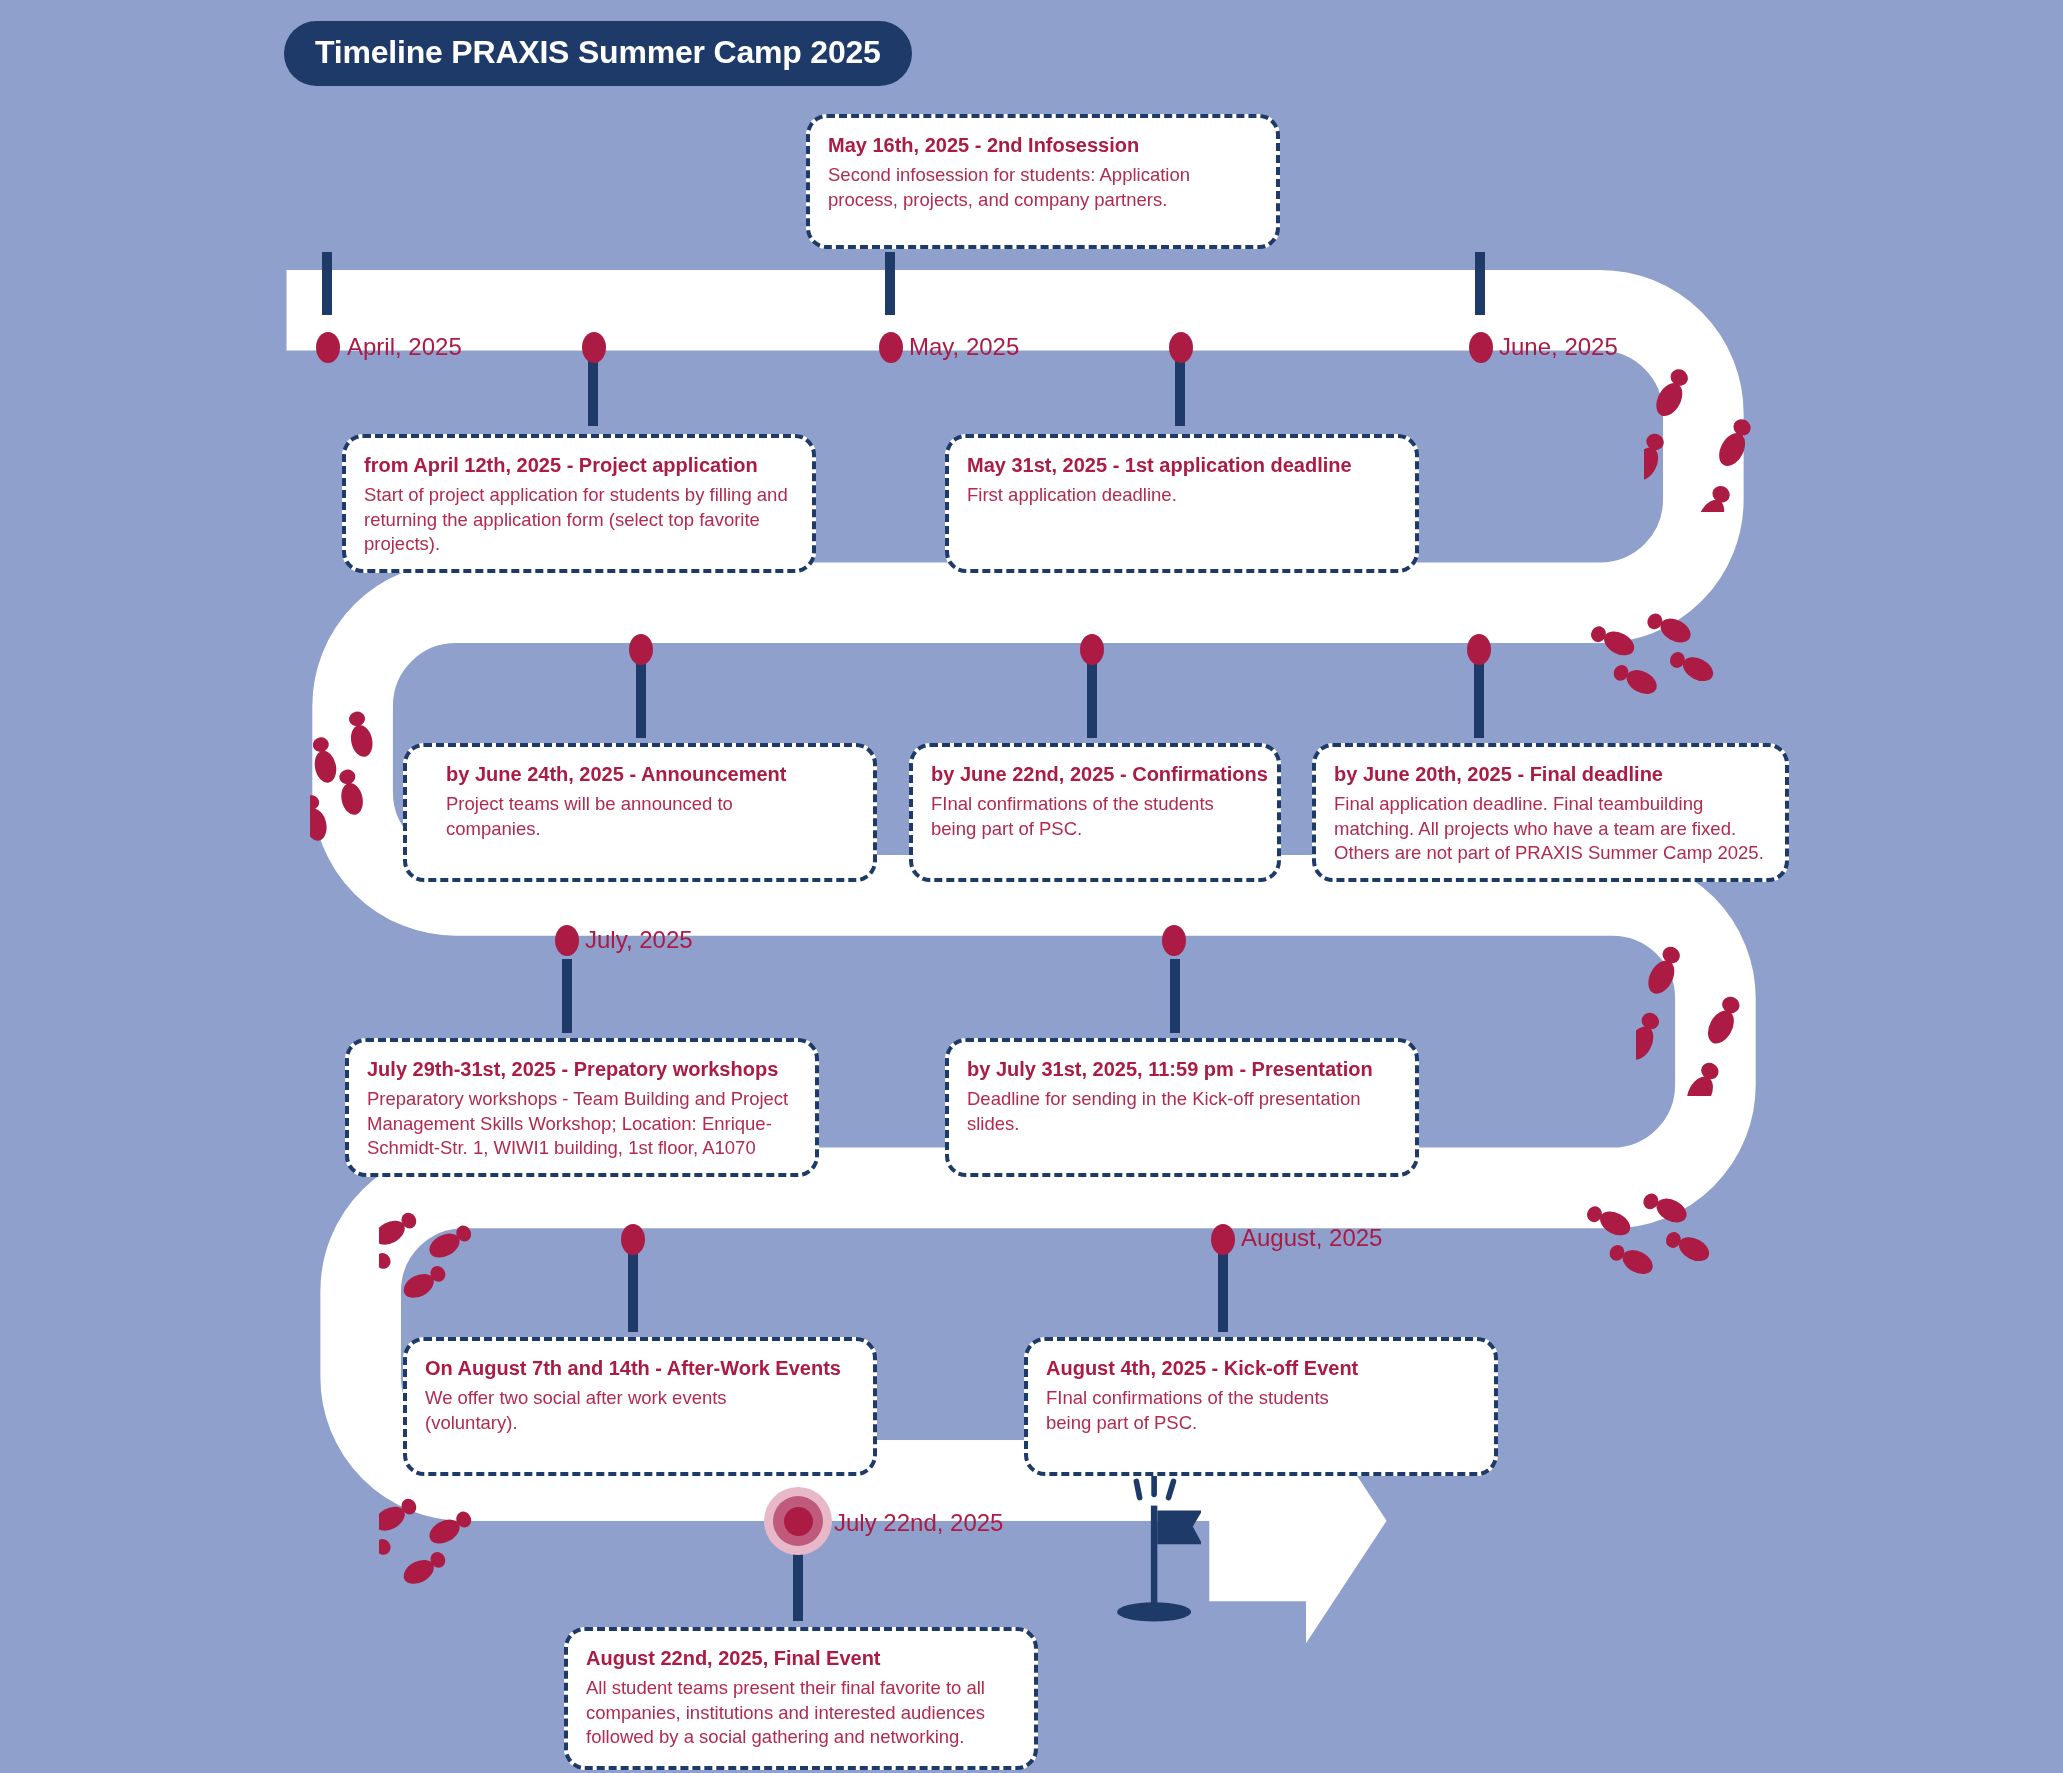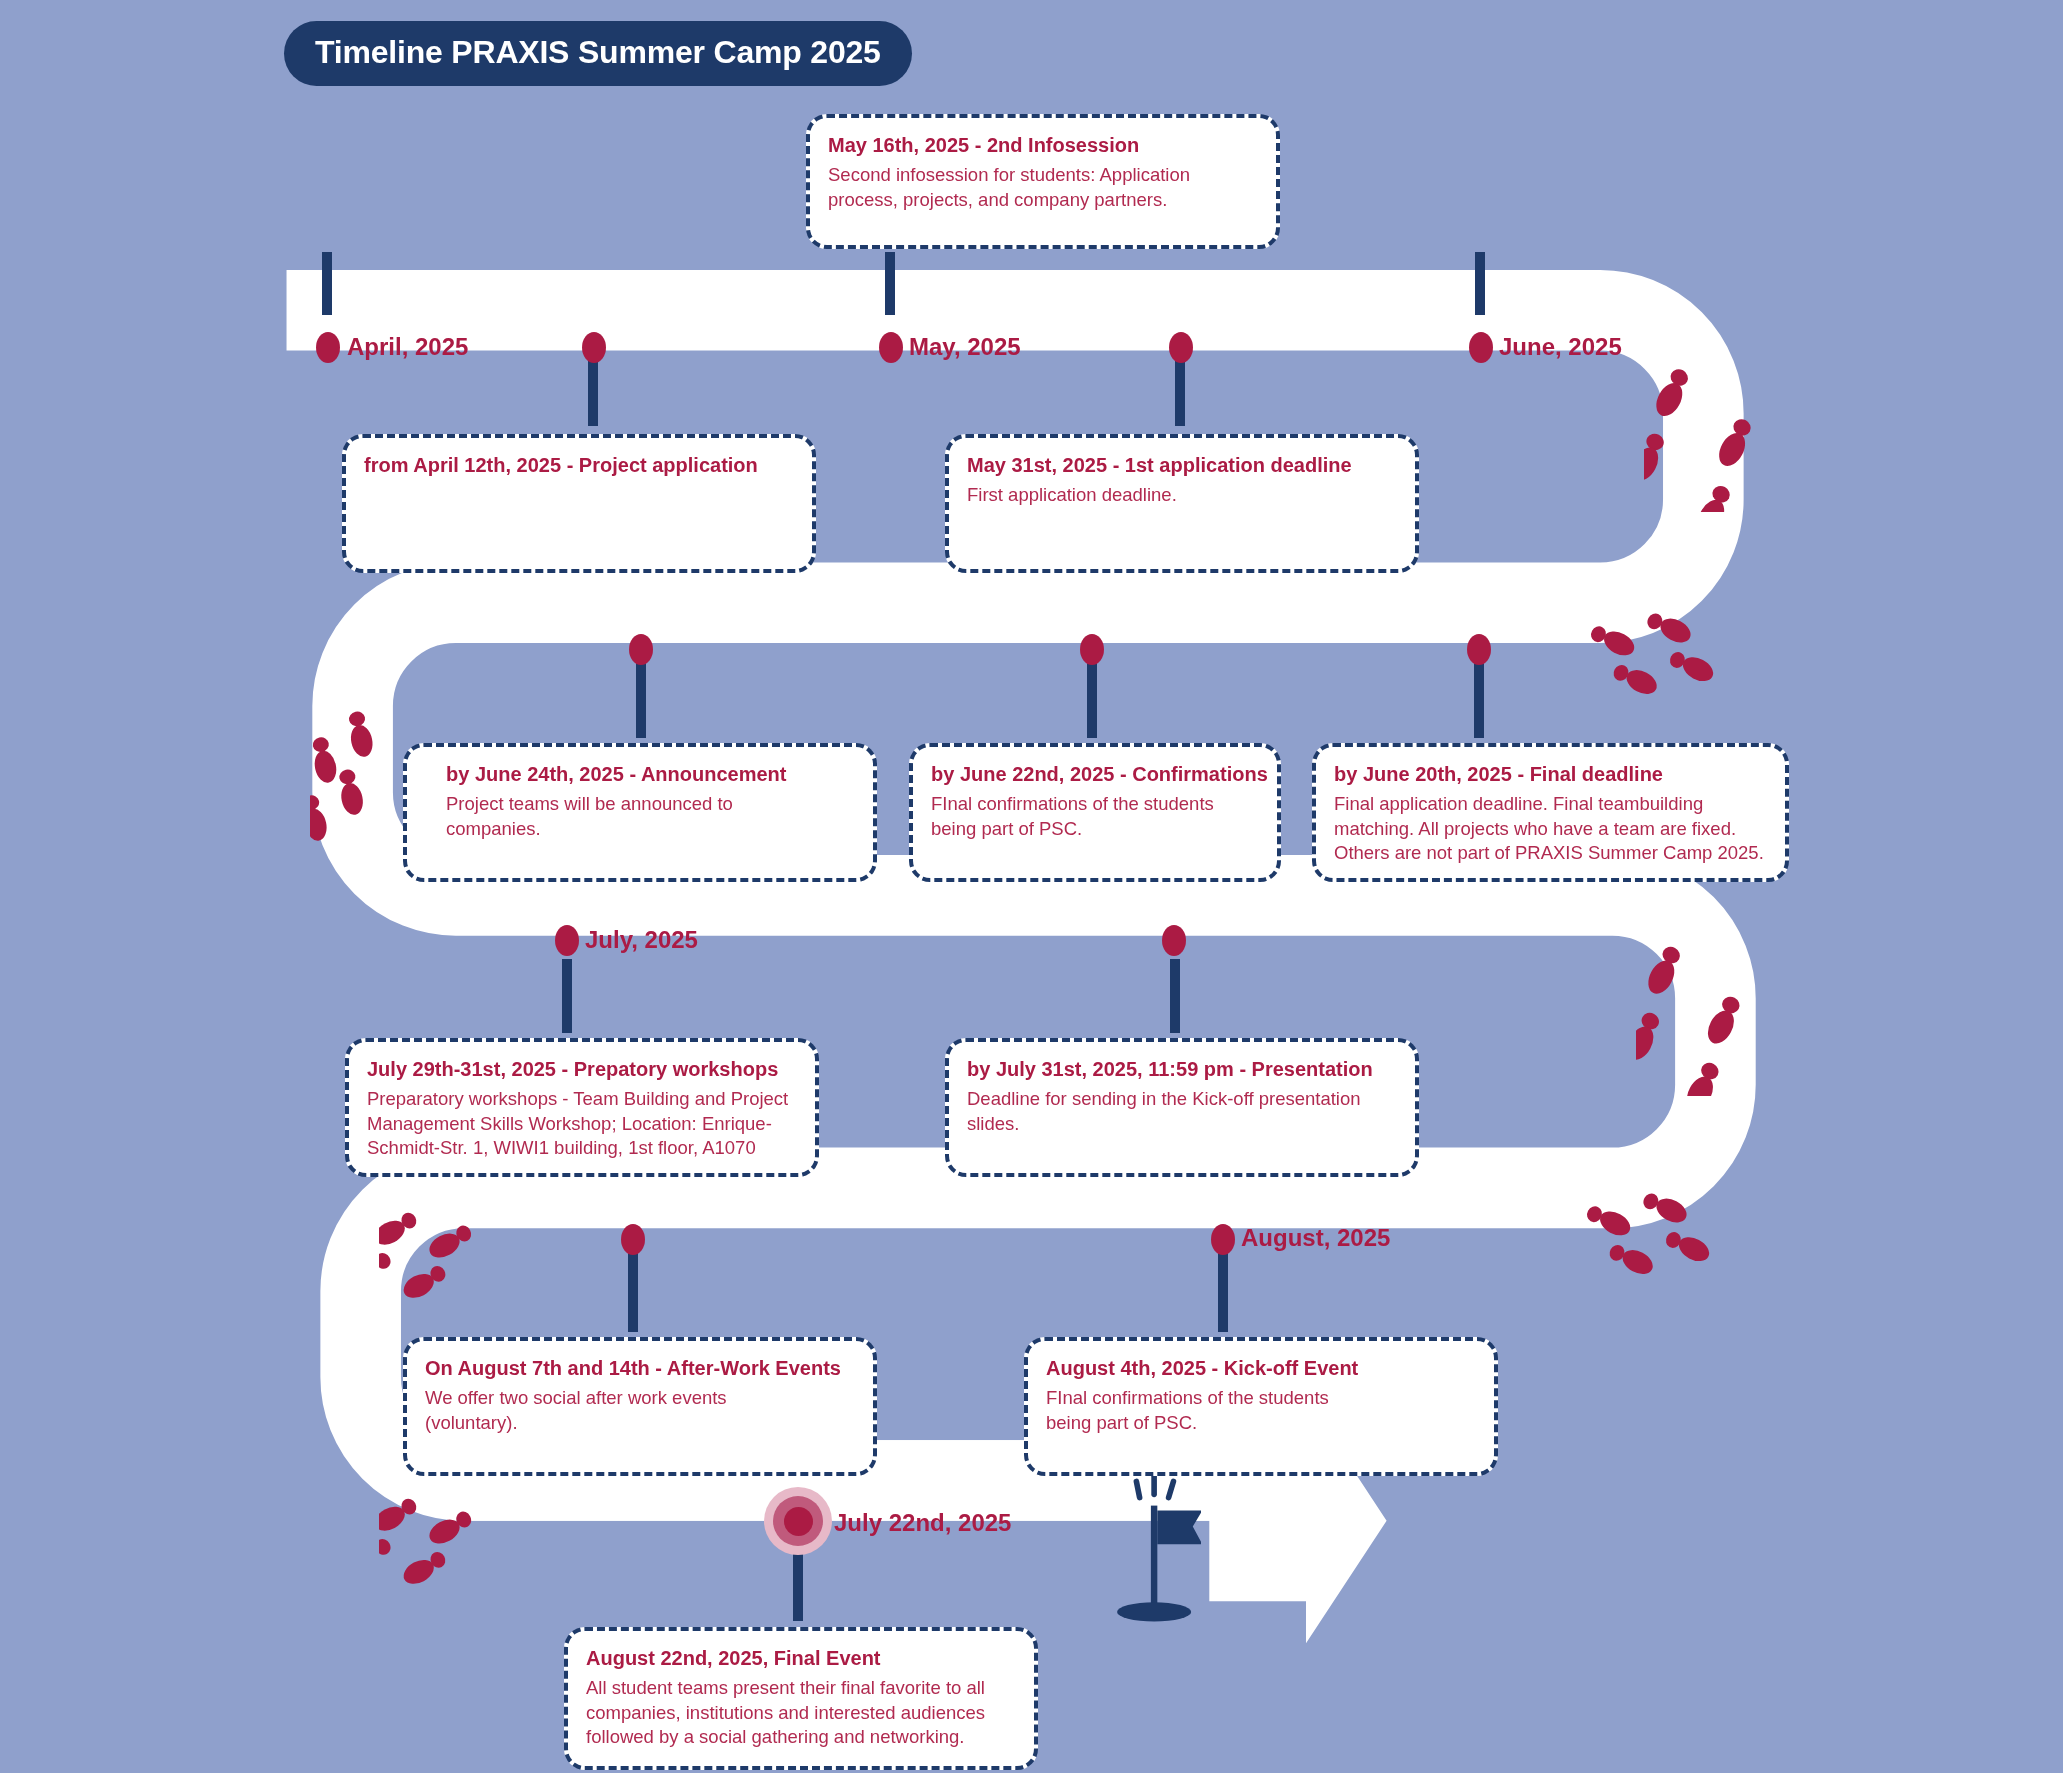--- a/index.html
+++ b/index.html
@@ -61,21 +61,21 @@
   .dot {
     position: absolute;
     width: 24px; height: 31px;
     background: #ab1b44;
     border-radius: 50%;
     z-index: 25;
   }
   .dot-label {
     position: absolute;
     color: #ab1b44;
-    font-size: 24px; font-weight: bold;
+    font-size: 24px; font-weight: normal;
     white-space: nowrap;
     z-index: 25;
   }
 
   
   .target-outer {
     position: absolute;
     width: 68px; height: 68px; border-radius: 50%;
     background: #e7b9c8; z-index: 26;
     display: flex; align-items: center; justify-content: center;
@@ -330,20 +330,23 @@
 
   <div class="card" style="left:806px; top:114px; width:474px; height:135px;">
     <div class="card-title">May 16th, 2025 -  2nd Infosession</div>
     <div class="card-body">Second infosession for students: Application
 process, projects, and company partners.</div>
   </div>
 
 
   <div class="card" style="left:342px; top:434px; width:474px; height:139px;">
     <div class="card-title">from April 12th, 2025 - Project application</div>
+    <div class="card-body">Start of project application for students by filling and
+returning the application form (select top favorite
+projects).</div>
   </div>
 
   <div class="card" style="left:945px; top:434px; width:474px; height:139px;">
     <div class="card-title">May 31st, 2025 - 1st application deadline</div>
     <div class="card-body">First application deadline.</div>
   </div>
 
   <div class="card" style="left:403px; top:743px; width:474px; height:139px;padding-left:39px;">
     <div class="card-title">by June 24th, 2025 - Announcement</div>
     <div class="card-body">Project teams will be announced to

